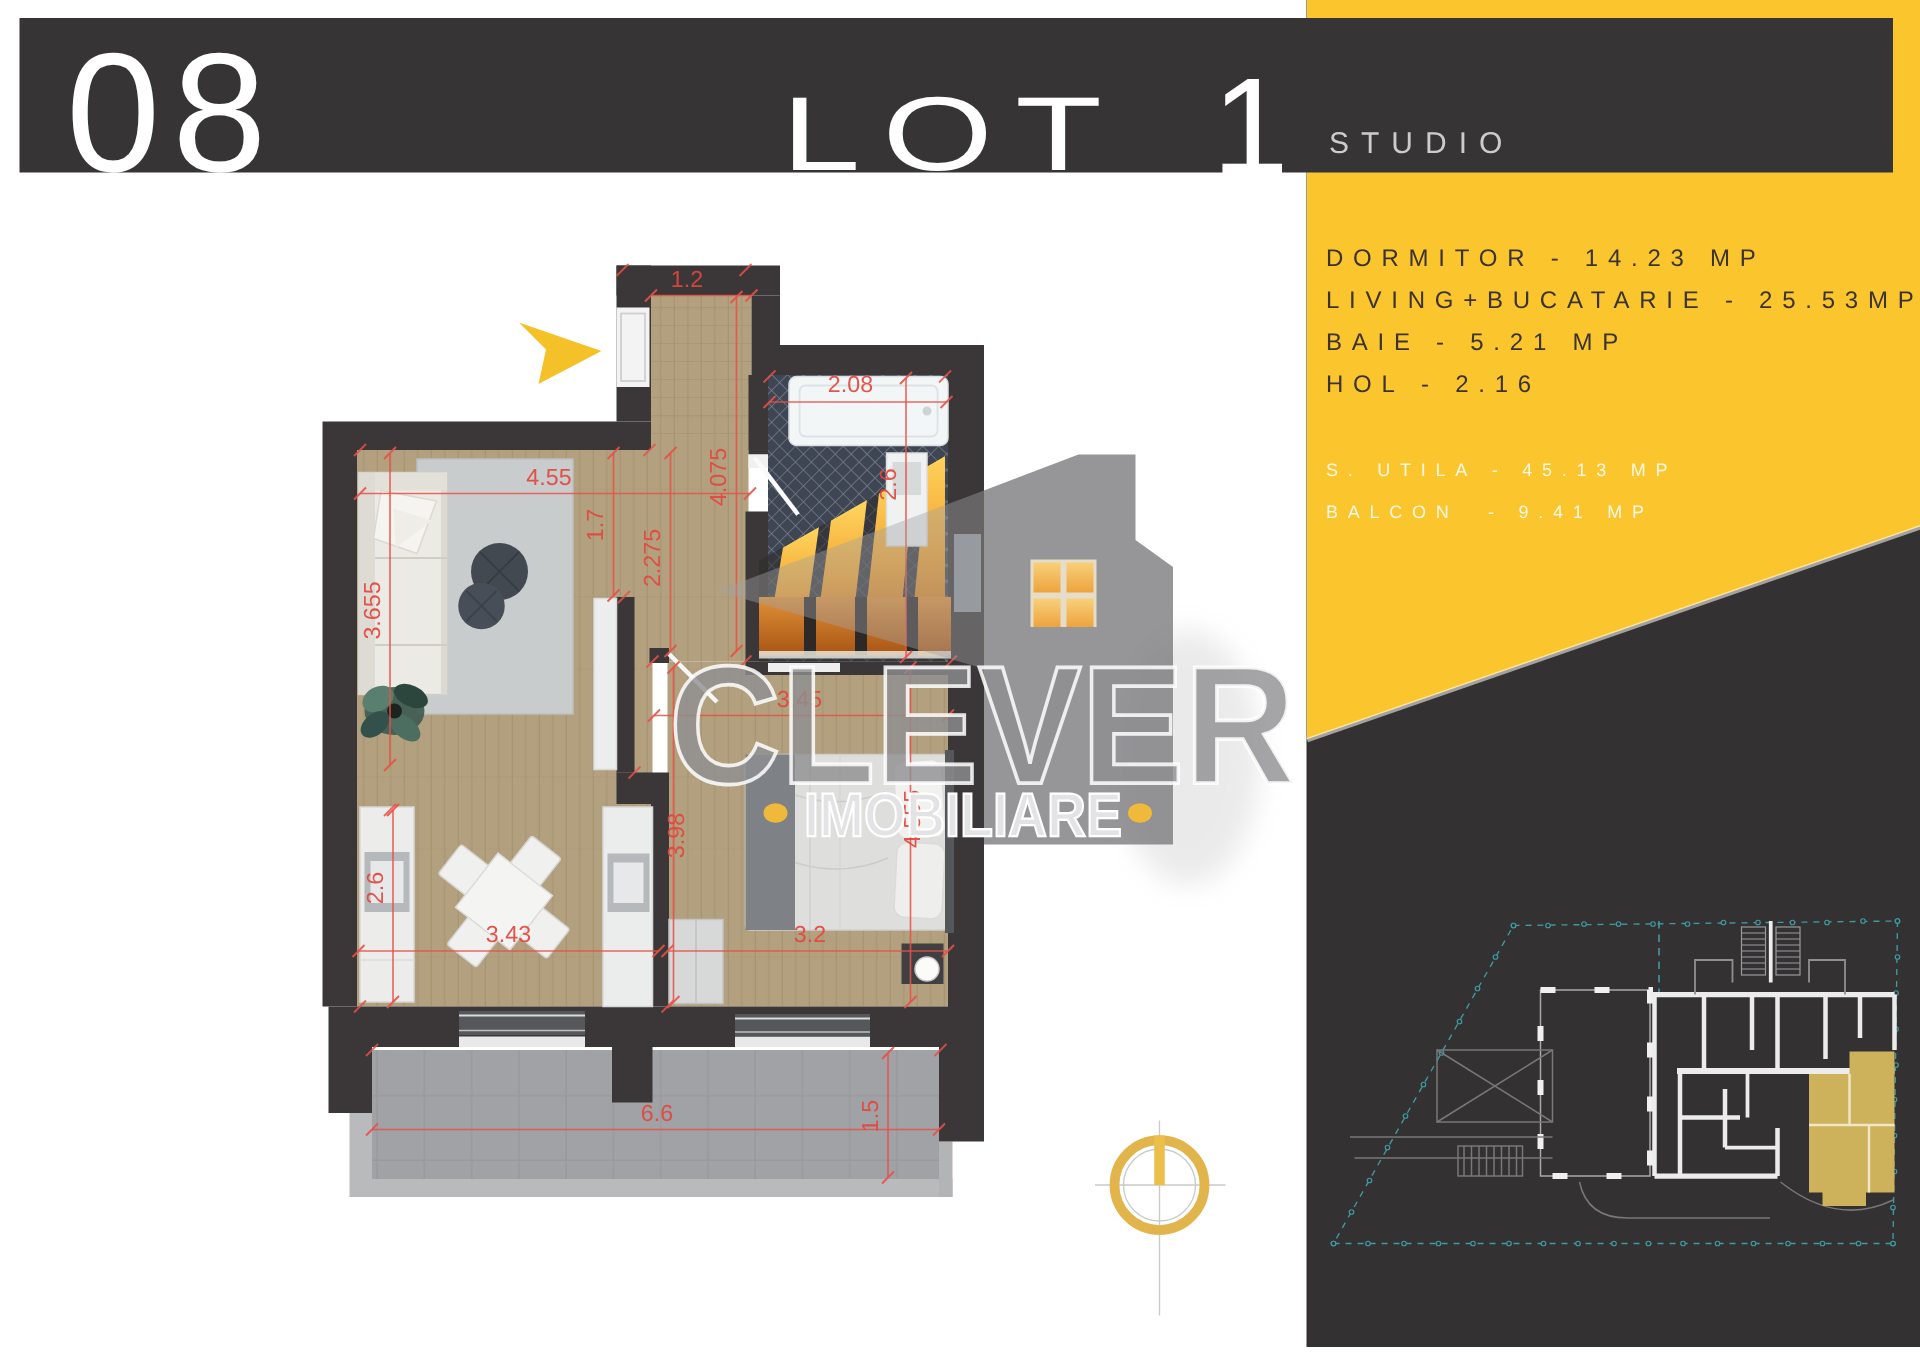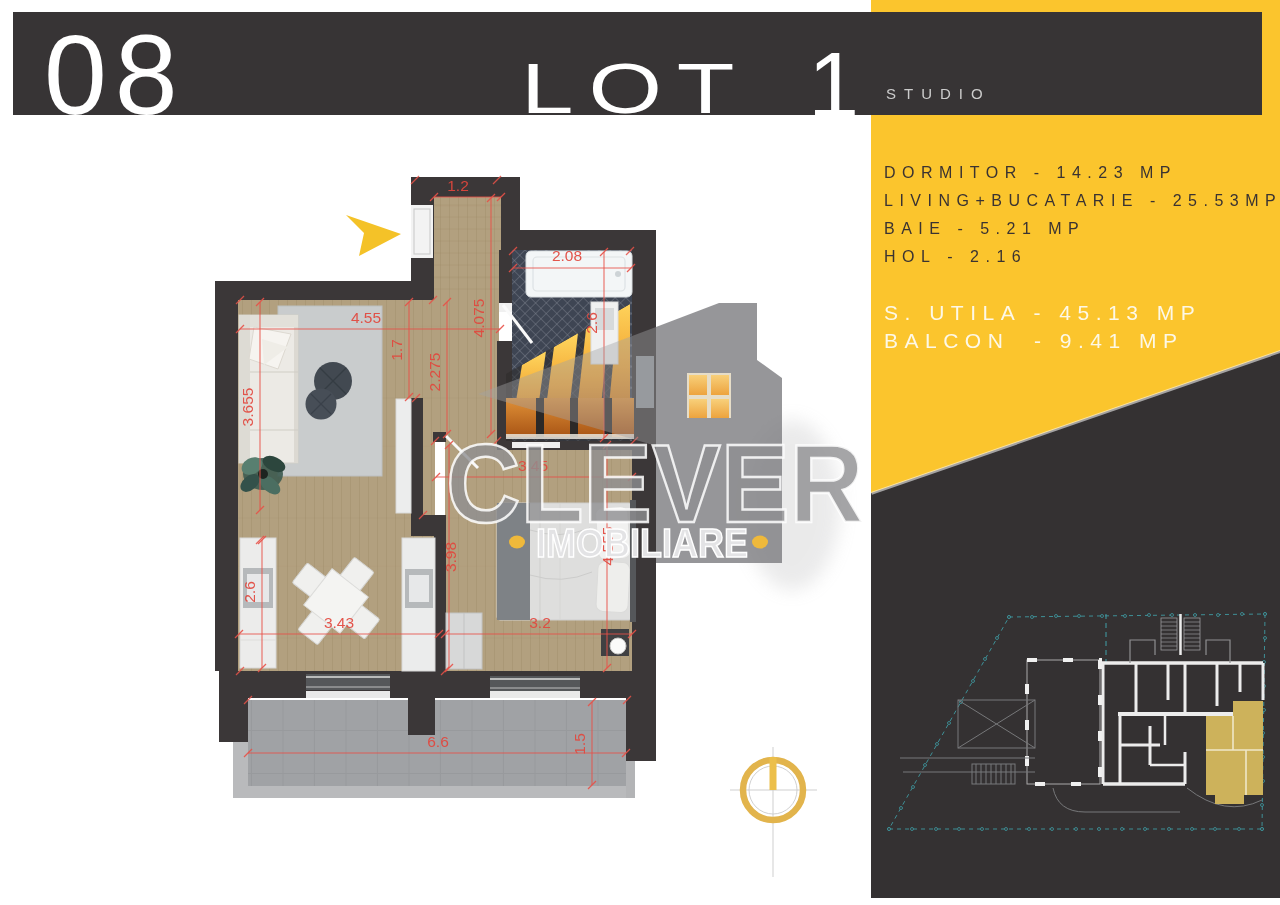--- a/index.html
+++ b/index.html
@@ -15,25 +15,25 @@
 <div class="abs" style="left:871px;top:492px;width:433px;height:2.5px;background:rgba(255,255,255,0.55);transform:rotate(-19.15deg);transform-origin:0 0;"></div>
 
 <div class="abs" style="left:13px;top:12px;width:1249px;height:103px;background:#373435;"></div>
 
 <div class="abs" style="left:44px;top:28px;color:#fff;font-size:113px;line-height:95px;letter-spacing:8px;">08</div>
 
 <div class="abs" style="left:521px;top:54px;color:#fff;font-size:70px;line-height:70px;letter-spacing:11px;transform:scaleX(1.35);transform-origin:0 0;">LOT</div>
 
 <div class="abs" style="left:808px;top:39px;color:#fff;font-size:92px;line-height:92px;">1</div>
 
-<div class="abs" style="left:886px;top:85px;color:#cccccc;font-size:15px;letter-spacing:8px;">STUDIO</div>
+<div class="abs" style="left:886px;top:85px;color:#cccccc;font-size:20px;letter-spacing:8px;">STUDIO</div>
 
 <div class="abs" style="left:884px;top:159px;color:#3a3332;font-size:16px;letter-spacing:6.5px;line-height:28px;white-space:nowrap;">DORMITOR&nbsp;-&nbsp;14.23&nbsp;MP<br>LIVING+BUCATARIE&nbsp;-&nbsp;25.53MP<br>BAIE&nbsp;-&nbsp;5.21&nbsp;MP<br>HOL&nbsp;-&nbsp;2.16</div>
 
-<div class="abs" style="left:884px;top:299px;color:#fdf8e7;font-size:21px;letter-spacing:6.5px;line-height:28px;white-space:nowrap;">S.&nbsp;UTILA&nbsp;-&nbsp;45.13&nbsp;MP<br>BALCON&nbsp;&nbsp;-&nbsp;9.41&nbsp;MP</div>
+<div class="abs" style="left:884px;top:299px;color:#fdf8e7;font-size:12px;letter-spacing:6.5px;line-height:28px;white-space:nowrap;">S.&nbsp;UTILA&nbsp;-&nbsp;45.13&nbsp;MP<br>BALCON&nbsp;&nbsp;-&nbsp;9.41&nbsp;MP</div>
 
 <svg class="abs" style="left:0;top:0;" width="1280" height="905" viewBox="0 0 1280 905">
 <defs>
 <pattern id="wood" width="9" height="120" patternUnits="userSpaceOnUse">
   <rect width="9" height="120" fill="#b2a07f"></rect>
   <line x1="8.6" y1="0" x2="8.6" y2="120" stroke="#9a8561" stroke-width="0.9" opacity=".4"></line>
   <line x1="0" y1="38" x2="9" y2="38" stroke="#9a8561" stroke-width="0.8" opacity=".22"></line>
   <line x1="0" y1="86" x2="9" y2="86" stroke="#9a8561" stroke-width="0.8" opacity=".15"></line>
 </pattern>
 <pattern id="mos" width="7.5" height="7.5" patternUnits="userSpaceOnUse" patternTransform="rotate(45)">

